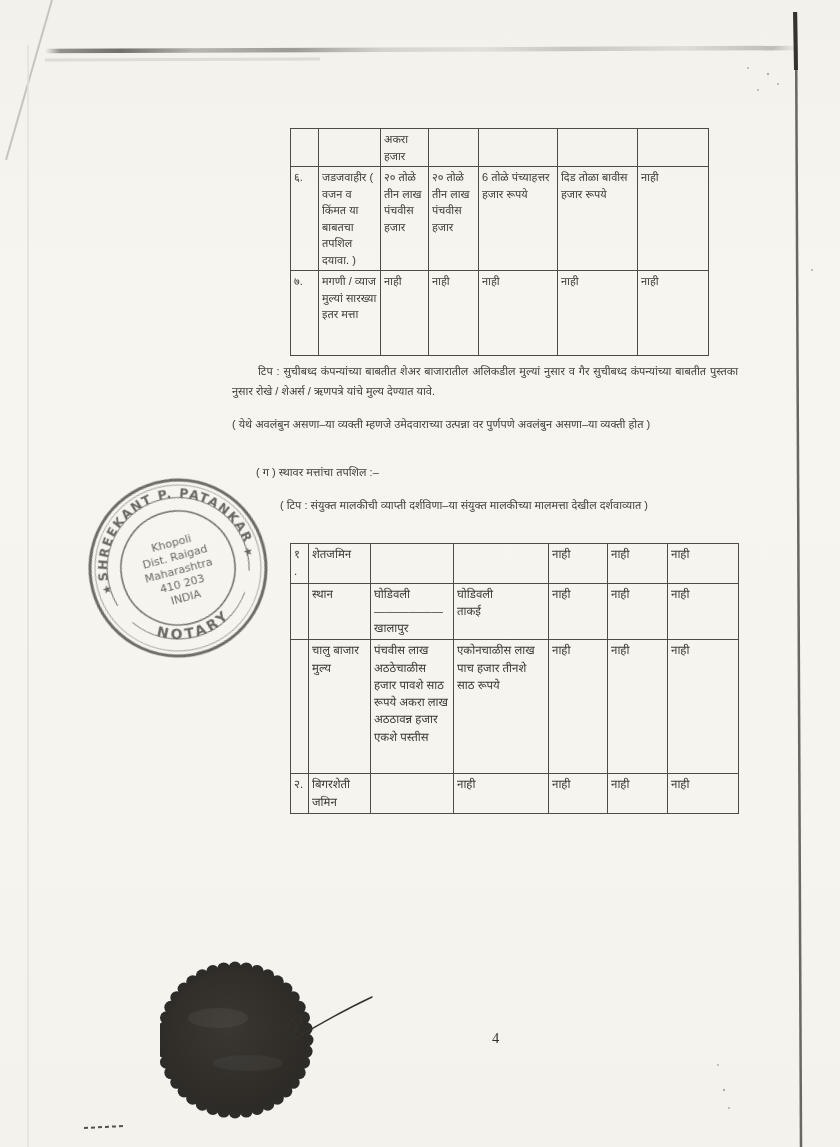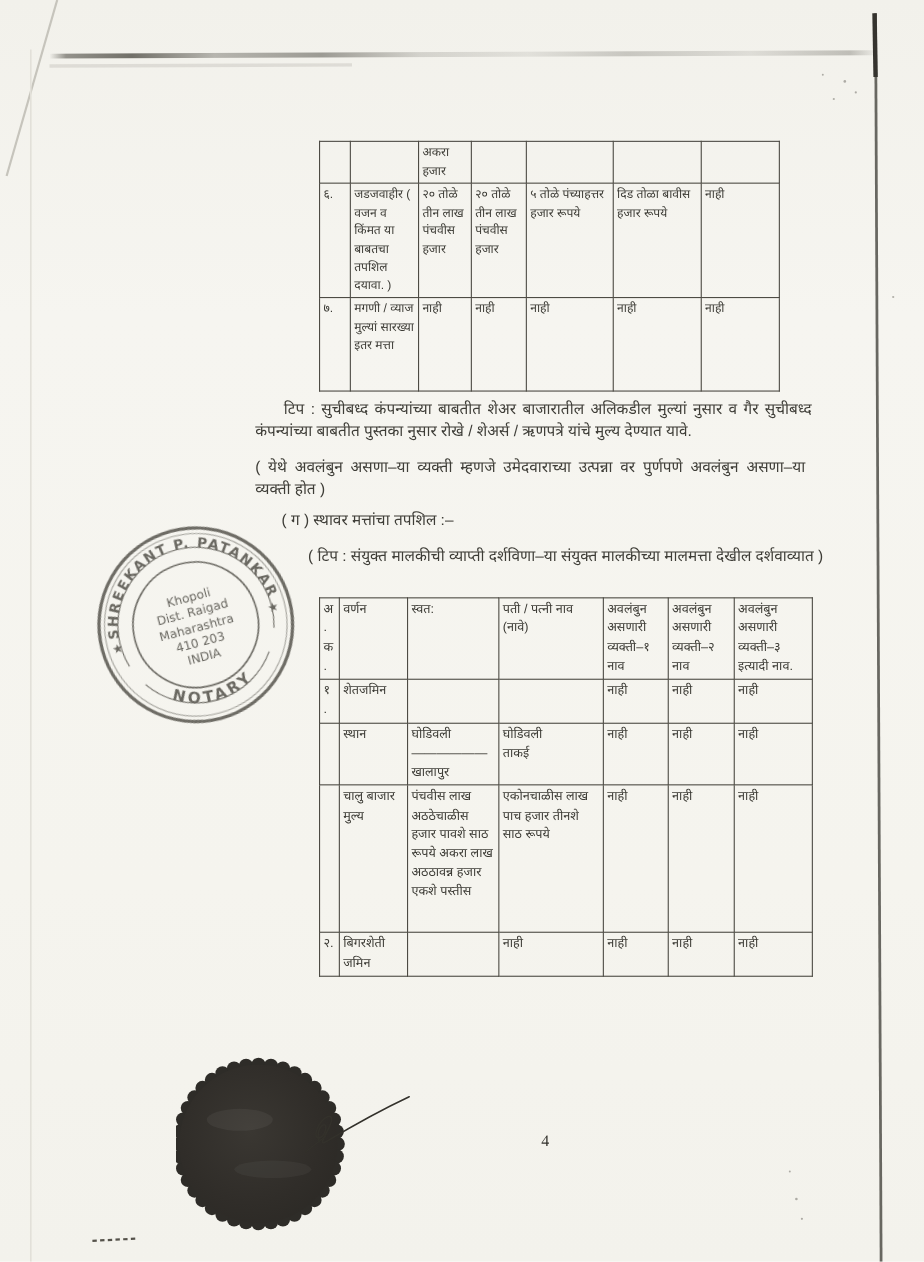--- a/index.html
+++ b/index.html
@@ -18,21 +18,21 @@
   }
   .t1{left:290px;top:128px;width:418px;}
   .t1 td{font-size:11px;}
   .t1 tr.r0{height:33px}.t1 tr.r1{height:104px}.t1 tr.r2{height:85px}
   .t2{left:290px;top:543px;width:448px;}
   .t2 td,.t2 th{font-size:11.5px;}
   .t2 tr.r0{height:73px}.t2 tr.r1{height:22px}.t2 tr.r2{height:45px}
   .t2 tr.r3{height:100px}.t2 tr.r4{height:50px}.t2 tr.r5{height:134px}.t2 tr.r6{height:40px}
   .pre{white-space:pre-line;}
   
-  .note{position:absolute;left:232px;width:506px;font-size:14px;line-height:20px;
+  .note{position:absolute;left:232px;width:506px;font-size:11px;line-height:20px;
         text-align:justify;color:#3e3d37;}
   .note.indent{text-indent:26px;}
   
   .stamp{position:absolute;left:78px;top:468px;transform:rotate(-15deg);
          filter:blur(0.35px);opacity:.85;}
   .stamp circle,.stamp path{fill:none;stroke:#57554e;}
   .stamp text{fill:#514f48;font-family:"DejaVu Sans","Liberation Sans",sans-serif;}
   
   .blob{position:absolute;left:148px;top:948px;}
   .blob .ink{fill:#2e2c28;}
@@ -97,21 +97,21 @@
     <td></td>
     <td></td>
     <td></td>
     <td></td>
   </tr>
   <tr class="r1">
     <td>६.</td>
     <td>जडजवाहीर ( वजन व किंमत या बाबतचा तपशिल दयावा. )</td>
     <td>२० तोळे तीन लाख पंचवीस हजार</td>
     <td>२० तोळे तीन लाख पंचवीस हजार</td>
-    <td>५ तोळे पंच्याहत्तर हजार रूपये</td>
+    <td>6 तोळे पंच्याहत्तर हजार रूपये</td>
     <td>दिड तोळा बावीस हजार रूपये</td>
     <td>नाही</td>
   </tr>
   <tr class="r2">
     <td>७.</td>
     <td>मगणी / व्याज मुल्यां सारख्या इतर मत्ता</td>
     <td>नाही</td>
     <td>नाही</td>
     <td>नाही</td>
     <td>नाही</td>
@@ -152,29 +152,20 @@
   <colgroup>
       <col style="width:18px">
       <col style="width:62px">
       <col style="width:83px">
       <col style="width:95px">
       <col style="width:59px">
       <col style="width:60px">
       <col style="width:71px">
     </colgroup>
   <tbody>
-      <tr class="r0">
-    <th>अ. क.</th>
-    <th>वर्णन</th>
-    <th>स्वत:</th>
-    <th>पती / पत्नी नाव (नावे)</th>
-    <th>अवलंबुन असणारी व्यक्ती–१ नाव</th>
-    <th>अवलंबुन असणारी व्यक्ती–२ नाव</th>
-    <th>अवलंबुन असणारी व्यक्ती–३ इत्यादी नाव.</th>
-  </tr>
   <tr class="r1">
     <td>१ .</td>
     <td>शेतजमिन</td>
     <td></td>
     <td></td>
     <td>नाही</td>
     <td>नाही</td>
     <td>नाही</td>
   </tr>
   <tr class="r2">

